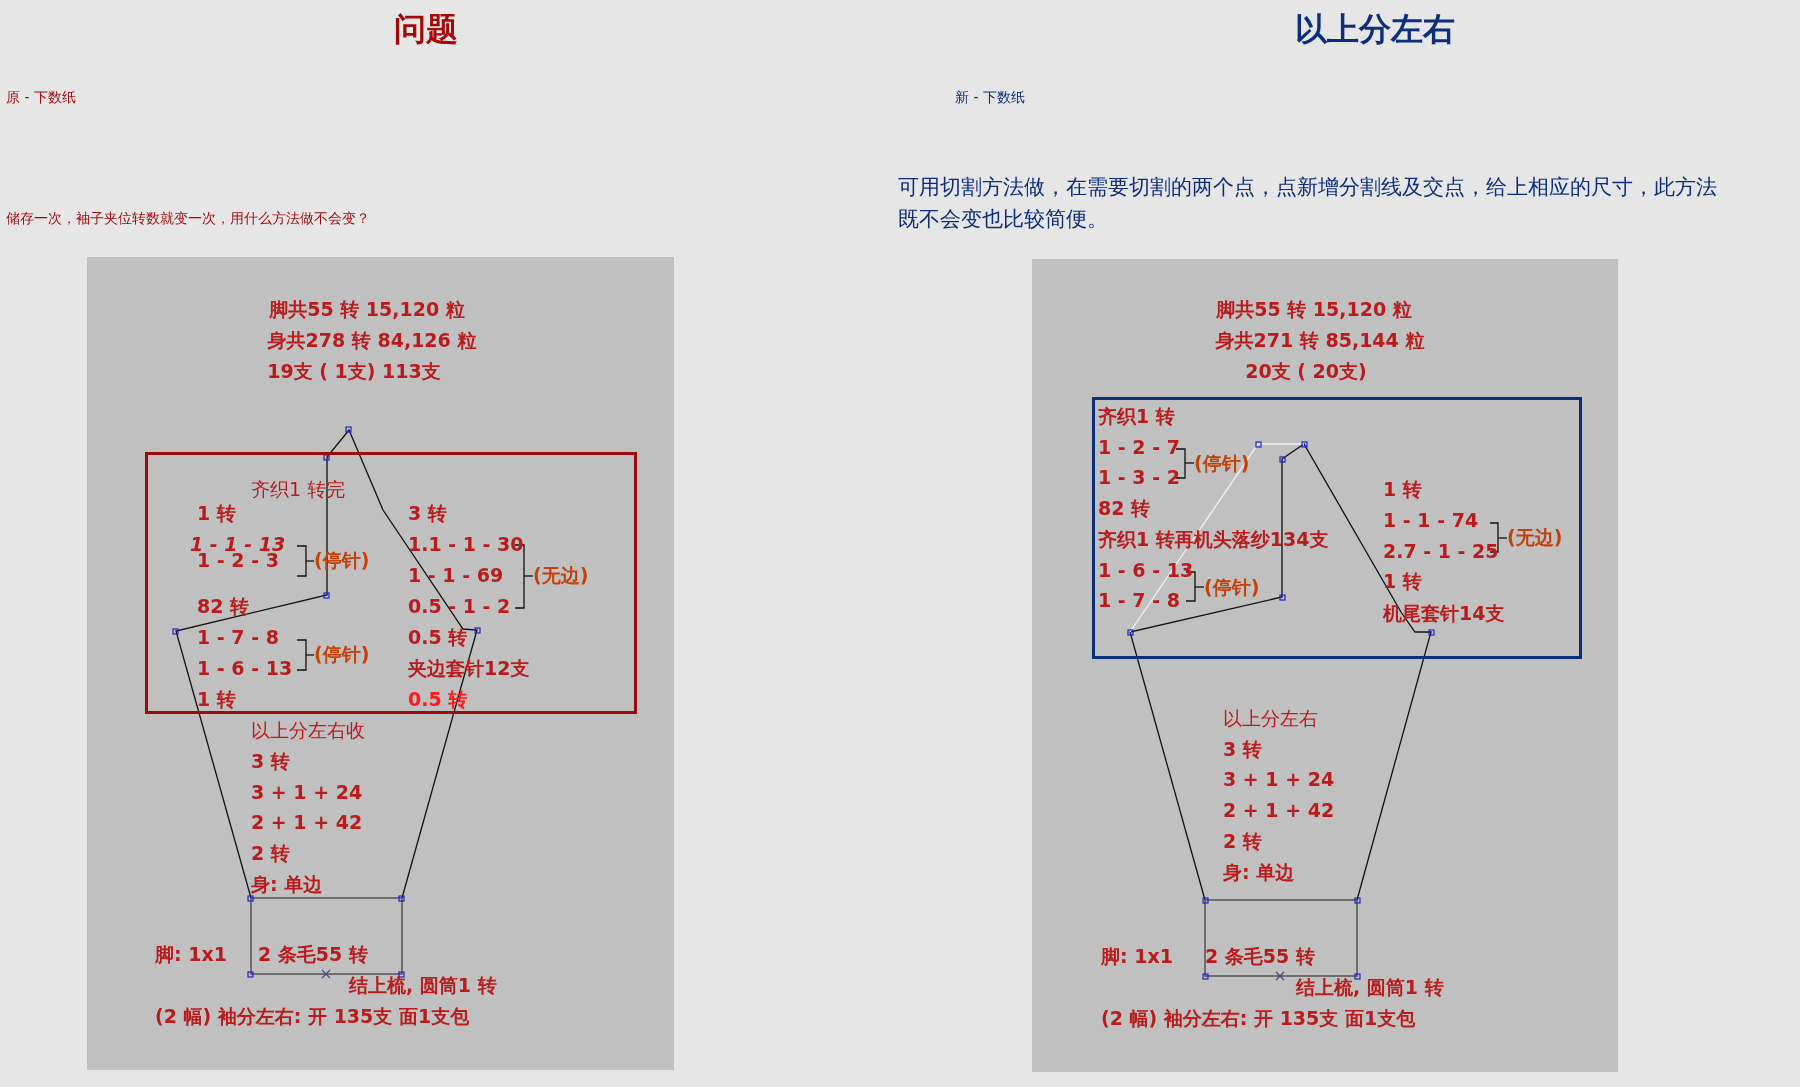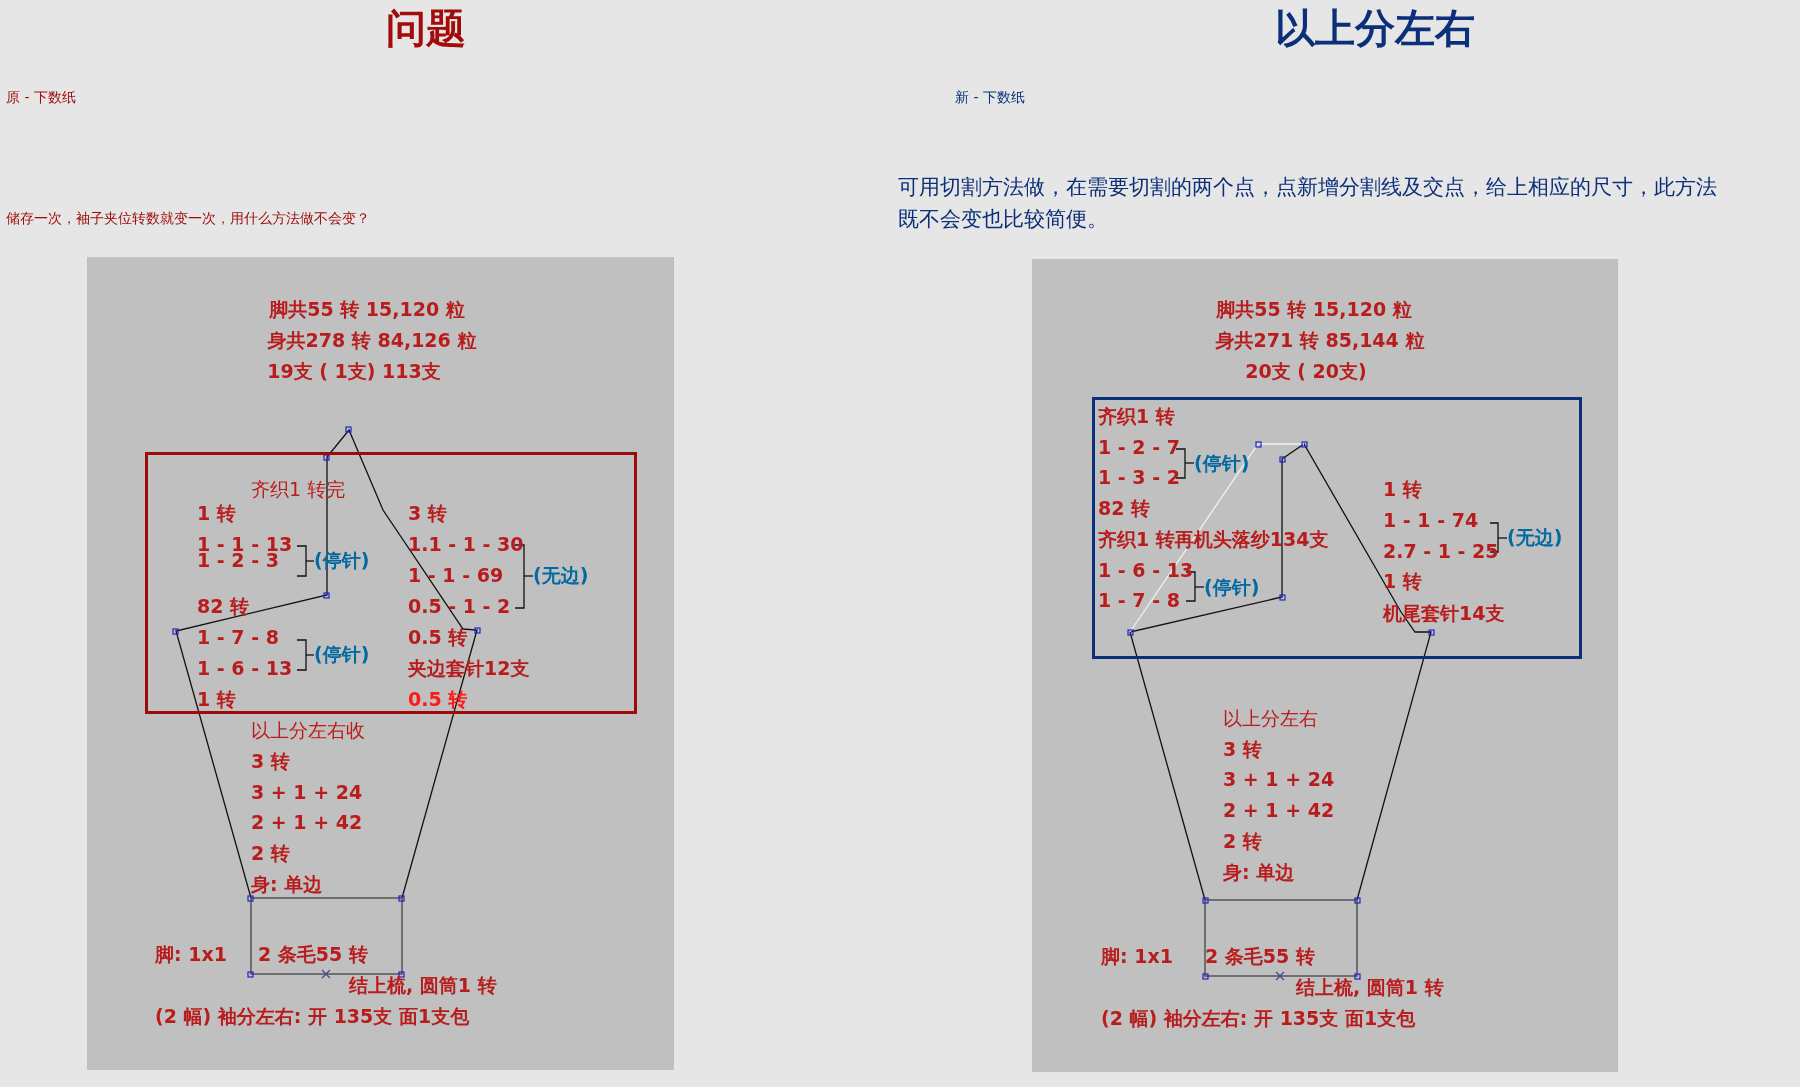--- a/index.html
+++ b/index.html
@@ -2,31 +2,31 @@
 <html><head>
 <meta charset="utf-8">
 <style>
   html, body { margin:0; padding:0; }
   body {
     width:1800px; height:1087px; position:relative; overflow:hidden;
     background:#e6e6e6;
     font-family:"DejaVu Sans","Liberation Sans",sans-serif;
   }
   .abs { position:absolute; white-space:nowrap; }
-  .title { font-size:40px; font-weight:bold; transform:translateX(-50%); line-height:40px;font-family:Liberation Serif, serif; }
+  .title { font-size:32px; font-weight:bold; transform:translateX(-50%); line-height:40px; }
   .title.red { color:#a30a0a; }
   .title.blue { color:#0b2f78; }
   .sub { font-size:14px; line-height:26px; }
   .red { color:#9c0a0a; }
   .blue { color:#0b2f78; }
   .desc { font-size:21px; line-height:32px; width:820px; white-space:normal; }
   .panel { position:absolute; background:#c0c0c0; }
   .dt { position:absolute; white-space:nowrap; font-size:19px; font-weight:bold; color:#b91c1c; line-height:24px; }
   .dt.center { transform:translateX(-50%); }
-  .green { color:#0369a1; }
+  .green { color:#c2410c; }
   .hot { color:#ff1a1a; }
   .frame-red { position:absolute; border:3px solid #9c0a0a; box-sizing:border-box; }
   .frame-blue { position:absolute; border:3px solid #0b2f78; box-sizing:border-box; }
   svg.lines { position:absolute; left:0; top:0; overflow:visible; pointer-events:none; }
 </style>
 </head>
 <body>
 
 <div class="abs title red" style="left:426px; top:9px;">问题</div>
 <div class="abs title blue" style="left:1375px; top:9px;">以上分左右</div>
@@ -71,21 +71,21 @@
 
 <div class="dt center" style="left:367px; top:297px;">脚共55 转 15,120 粒</div>
 <div class="dt center" style="left:372px; top:328px;">身共278 转 84,126 粒</div>
 <div class="dt center" style="left:354px; top:359px;">19支 ( 1支) 113支</div>
 
 <div class="frame-red" style="left:145px; top:452px; width:492px; height:262px;"></div>
 
 <div class="dt" style="left:251px; top:477px; font-weight:normal;">齐织1 转完</div>
 
 <div class="dt" style="left:197px; top:501px;">1 转</div>
-<div class="dt" style="left:197px; top:532px;">1 - 1 - 13</div>
+<div class="dt" style="left:190px; top:532px;font-style:italic;">1 - 1 - 13</div>
 <div class="dt" style="left:197px; top:548px;">1 - 2 - 3</div>
 <div class="dt" style="left:197px; top:594px;">82 转</div>
 <div class="dt" style="left:197px; top:625px;">1 - 7 - 8</div>
 <div class="dt" style="left:197px; top:656px;">1 - 6 - 13</div>
 <div class="dt" style="left:197px; top:687px;">1 转</div>
 
 <div class="dt green" style="left:314px; top:548px;">(停针)</div>
 <div class="dt green" style="left:314px; top:642px;">(停针)</div>
 
 <div class="dt" style="left:408px; top:501px;">3 转</div>

